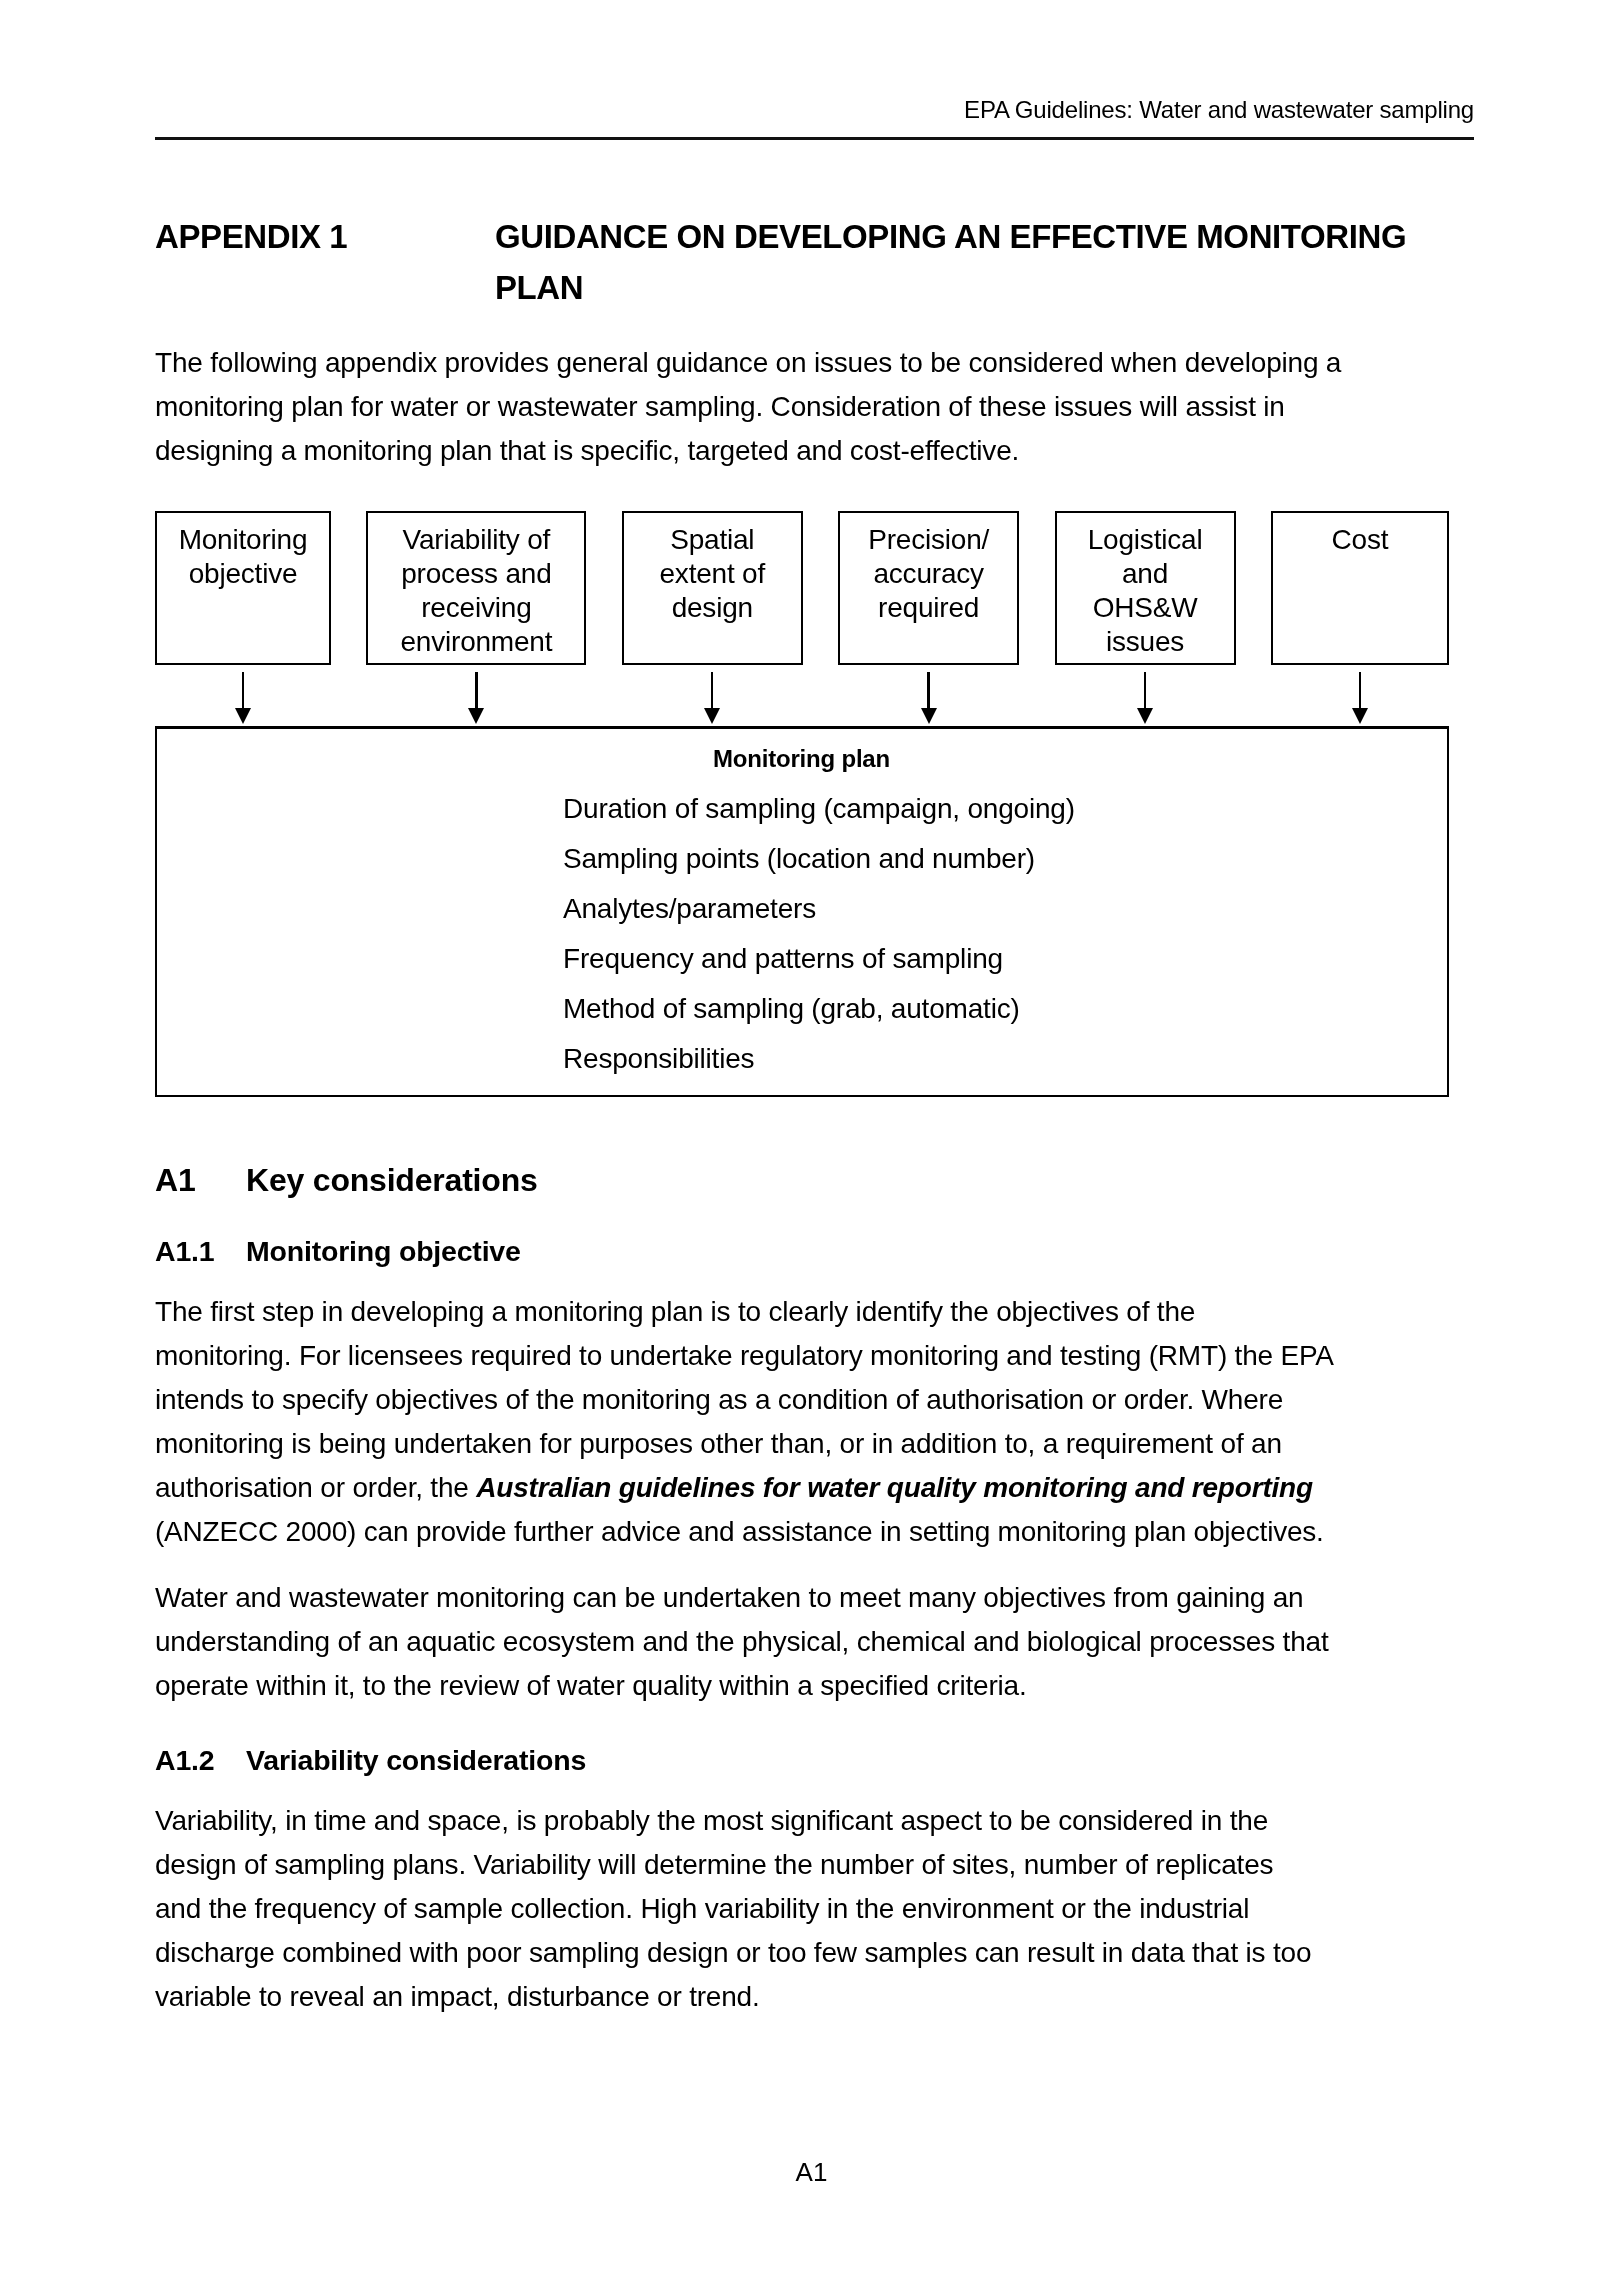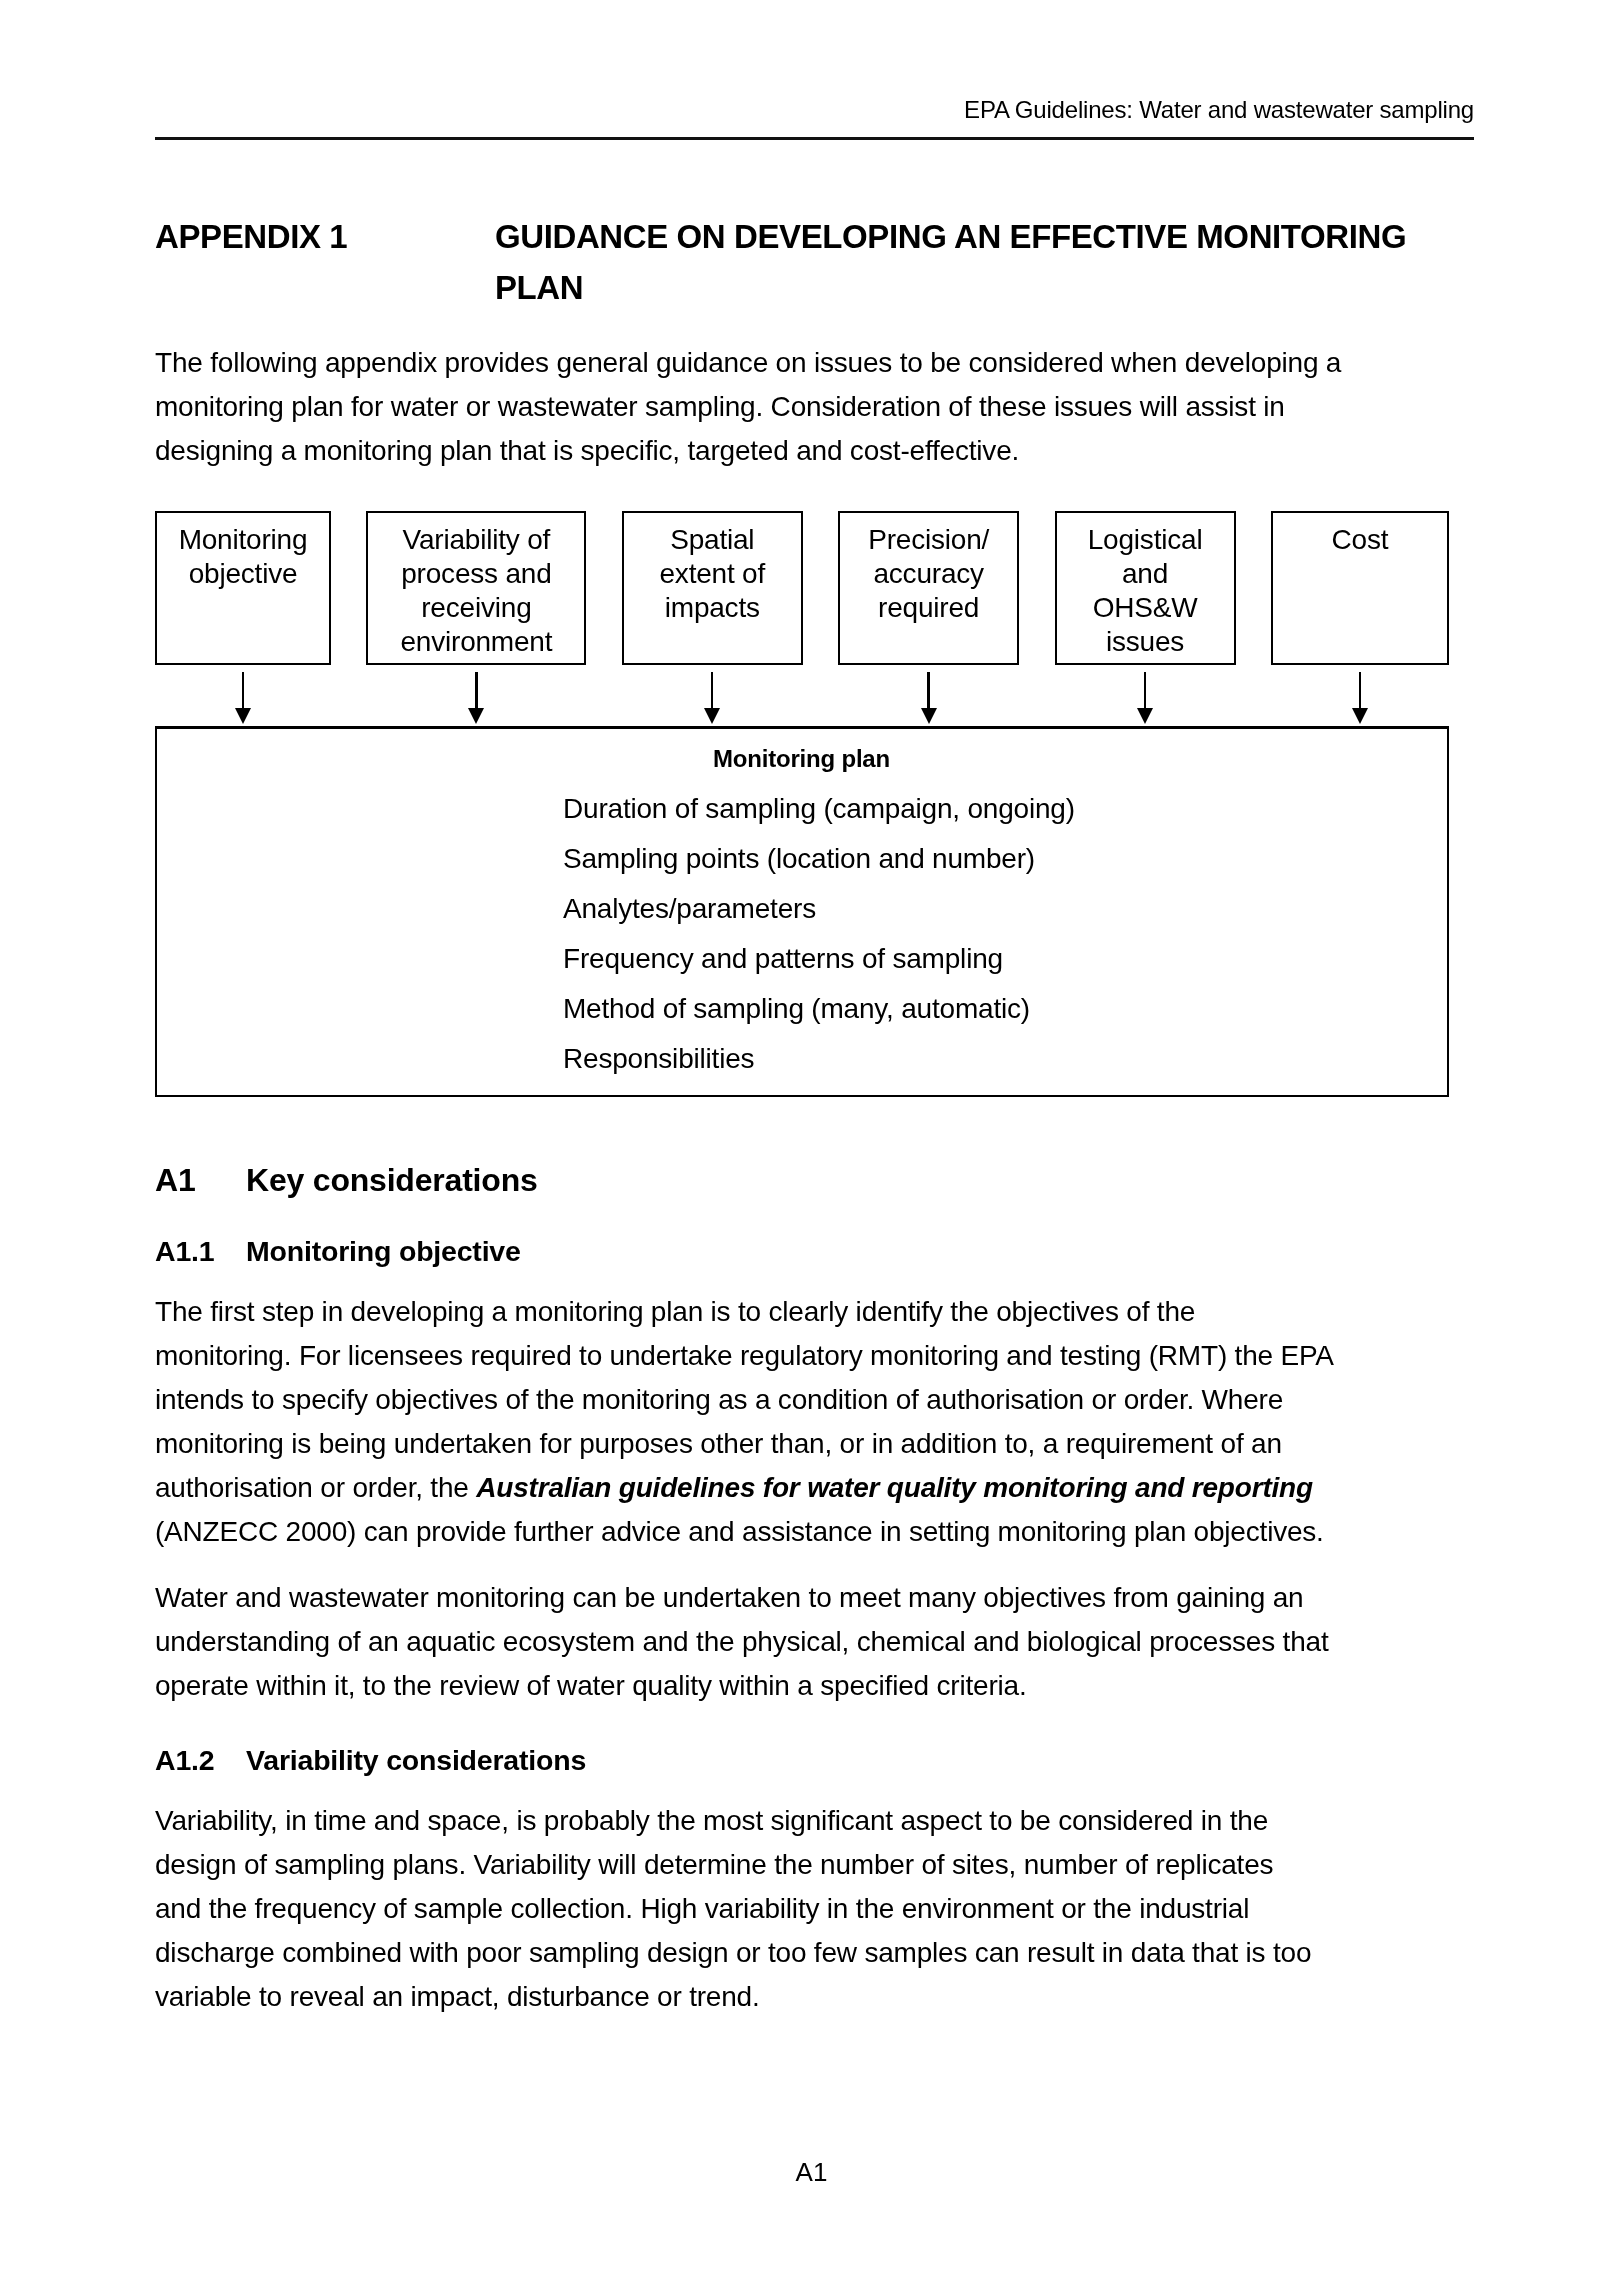--- a/index.html
+++ b/index.html
@@ -169,21 +169,21 @@
 receiving
 environment</div>
         <div class="down-arrow">
             <span class="shaft"></span>
             <span class="head"></span>
           </div>
       </div>
       <div class="factor-col">
         <div class="factor-box">Spatial
 extent of
-impacts</div>
+design</div>
         <div class="down-arrow">
             <span class="shaft"></span>
             <span class="head"></span>
           </div>
       </div>
       <div class="factor-col">
         <div class="factor-box">Precision/
 accuracy
 required</div>
         <div class="down-arrow">
@@ -209,21 +209,21 @@
           </div>
       </div>
     </div>
 
     <div class="plan-box">
       <div class="plan-title">Monitoring plan</div>
       <div class="plan-item">Duration of sampling (campaign, ongoing)</div>
       <div class="plan-item">Sampling points (location and number)</div>
       <div class="plan-item">Analytes/parameters</div>
       <div class="plan-item">Frequency and patterns of sampling</div>
-      <div class="plan-item">Method of sampling (many, automatic)</div>
+      <div class="plan-item">Method of sampling (grab, automatic)</div>
       <div class="plan-item">Responsibilities</div>
     </div>
   </div>
 
   <div class="h1">
     <span class="num">A1</span>
     <span class="txt">Key considerations</span>
   </div>
 
   <div class="h2">

